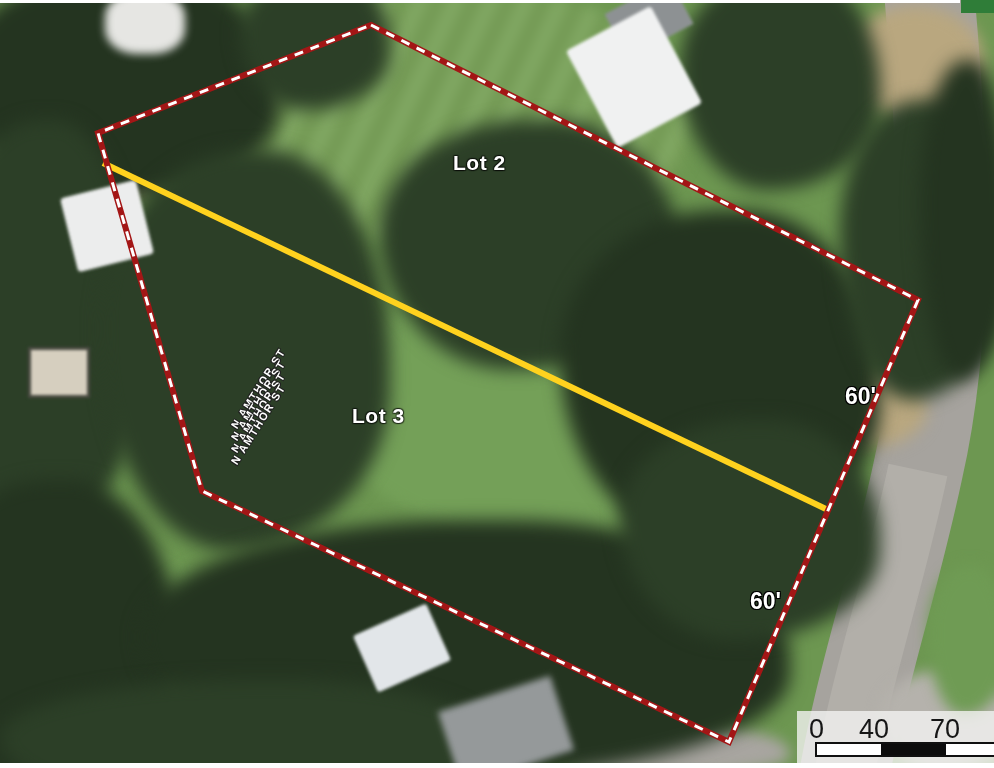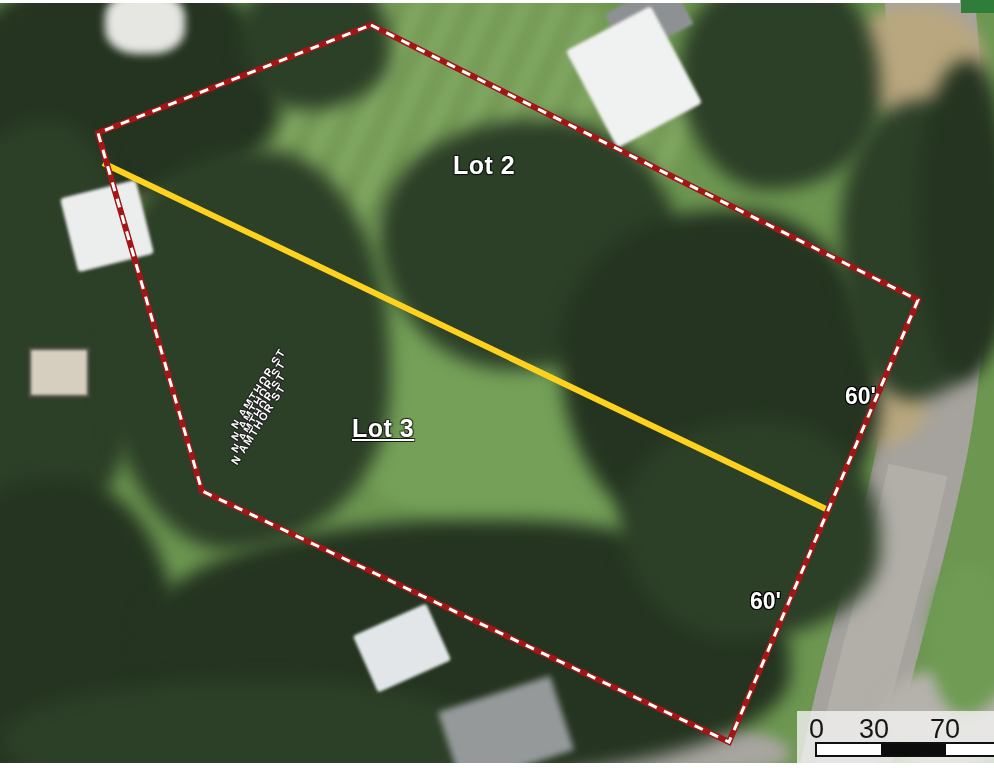--- a/index.html
+++ b/index.html
@@ -8,21 +8,21 @@
   .blob{position:absolute;border-radius:52% 44% 58% 46% / 46% 56% 42% 58%;}
   .trees{background:#2c3f27;filter:blur(9px);}
   .trees.dark{background:#243420;}
   .lawn{filter:blur(7px);}
   .dirt{background:#b9a77f;filter:blur(8px);border-radius:50%;}
   .bldg{position:absolute;filter:blur(1.5px);}
   .overlay{position:absolute;left:0;top:0;z-index:5;pointer-events:none;}
   .maplabel{position:absolute;color:#fff;font-weight:bold;z-index:6;
             text-shadow:-1px -1px 1px rgba(0,0,0,.55),1px -1px 1px rgba(0,0,0,.55),
                         -1px 1px 1px rgba(0,0,0,.55),1px 1px 1px rgba(0,0,0,.55);}
-  .lotlabel{font-size:25px;letter-spacing:.5px;}
+  .lotlabel{font-size:21px;letter-spacing:.5px;}
   .dimlabel{font-size:23px;
             text-shadow:-1px -1px 0 #000,1px -1px 0 #000,-1px 1px 0 #000,1px 1px 0 #000;}
   .streetlabel{font-size:11px;font-weight:bold;letter-spacing:1.5px;color:#fff;z-index:4;
             white-space:nowrap;transform:rotate(-58deg);transform-origin:center;
             text-shadow:-1px -1px 0 #222,1px -1px 0 #222,-1px 1px 0 #222,1px 1px 0 #222;}
   .scalebox{position:absolute;left:797px;top:711px;width:197px;height:54px;
             background:rgba(245,245,243,.78);z-index:7;}
   .scalenum{position:absolute;top:3px;font-size:27px;color:#161616;
             font-family:"Liberation Sans",sans-serif;}
   .scalebar{position:absolute;left:18px;top:31px;width:179px;height:11px;
@@ -86,27 +86,27 @@
   <div class="streetlabel" style="left:873px;top:606px;">N AMTHOR ST</div>
   <div class="streetlabel" style="left:832px;top:706px;">N AMTHOR ST</div>
 
   <svg class="overlay" width="994" height="768" viewBox="0 0 994 768">
     <line x1="103" y1="163" x2="828" y2="510" stroke="#ffd21e" stroke-width="6"></line>
     <polygon points="371,25 918,300 729,742 202,491 98,133" fill="none" stroke="#a31616" stroke-width="6" stroke-linejoin="miter"></polygon>
     <polygon points="371,25 918,300 729,742 202,491 98,133" fill="none" stroke="#ffffff" stroke-width="3" stroke-dasharray="9 8"></polygon>
   </svg>
 
   <div class="maplabel lotlabel" style="left:453px;top:151px;">Lot 2</div>
-  <div class="maplabel lotlabel" style="left:352px;top:414px;text-decoration:underline;">Lot 3</div>
+  <div class="maplabel lotlabel" style="left:352px;top:404px;">Lot 3</div>
   <div class="maplabel dimlabel" style="left:845px;top:383px;">60'</div>
   <div class="maplabel dimlabel" style="left:750px;top:588px;">60'</div>
 
   <div class="scalebox">
     <span class="scalenum" style="left:12px;">0</span>
-    <span class="scalenum" style="left:62px;">30</span>
+    <span class="scalenum" style="left:62px;">40</span>
     <span class="scalenum" style="left:133px;">70</span>
     <div class="scalebar">
       <div class="seg" style="width:64px;background:#ffffff;"></div>
       <div class="seg" style="width:65px;background:#0c0c0c;"></div>
       <div class="seg" style="flex:1;background:#ffffff;"></div>
     </div>
   </div>
 
   <div class="corner-green"></div>
   <div class="border-strip" style="left:0;bottom:0;width:994px;height:5px;"></div>

